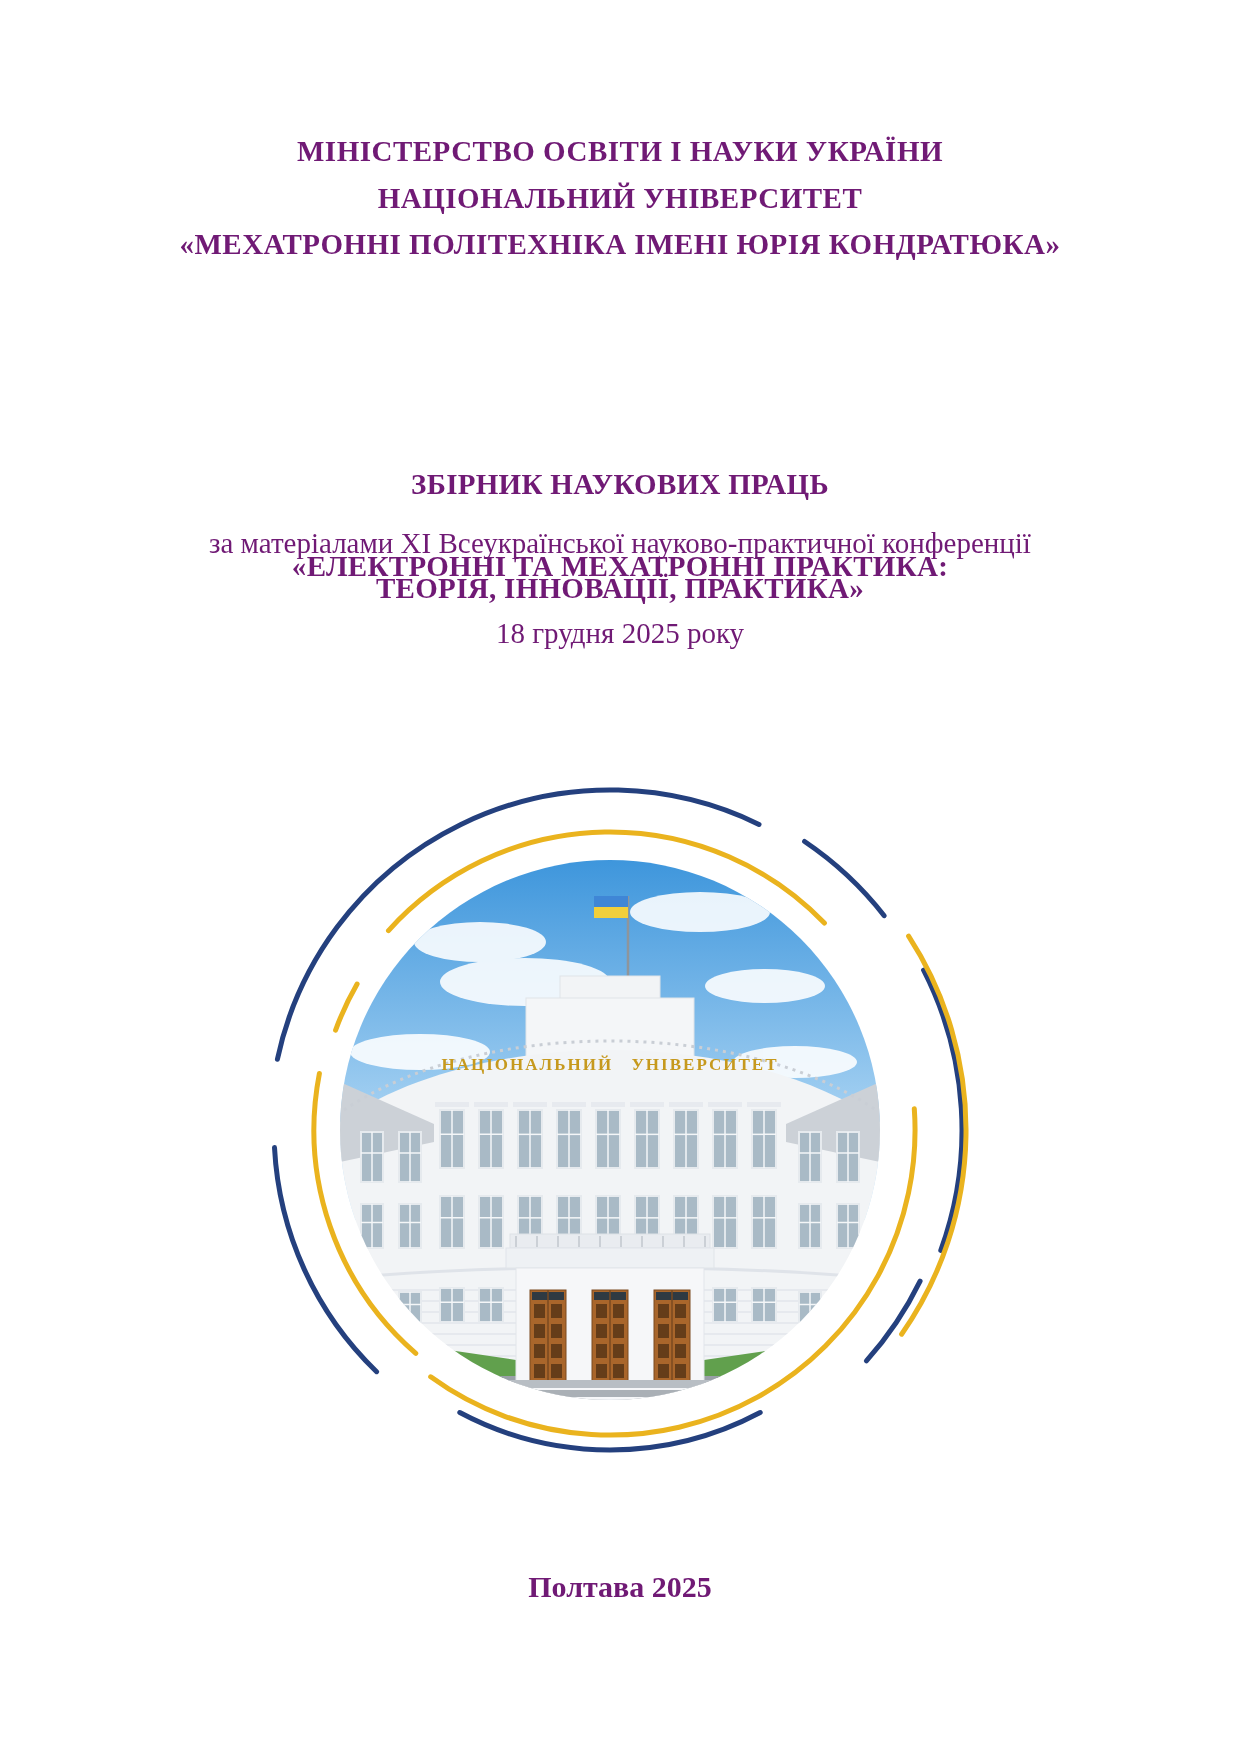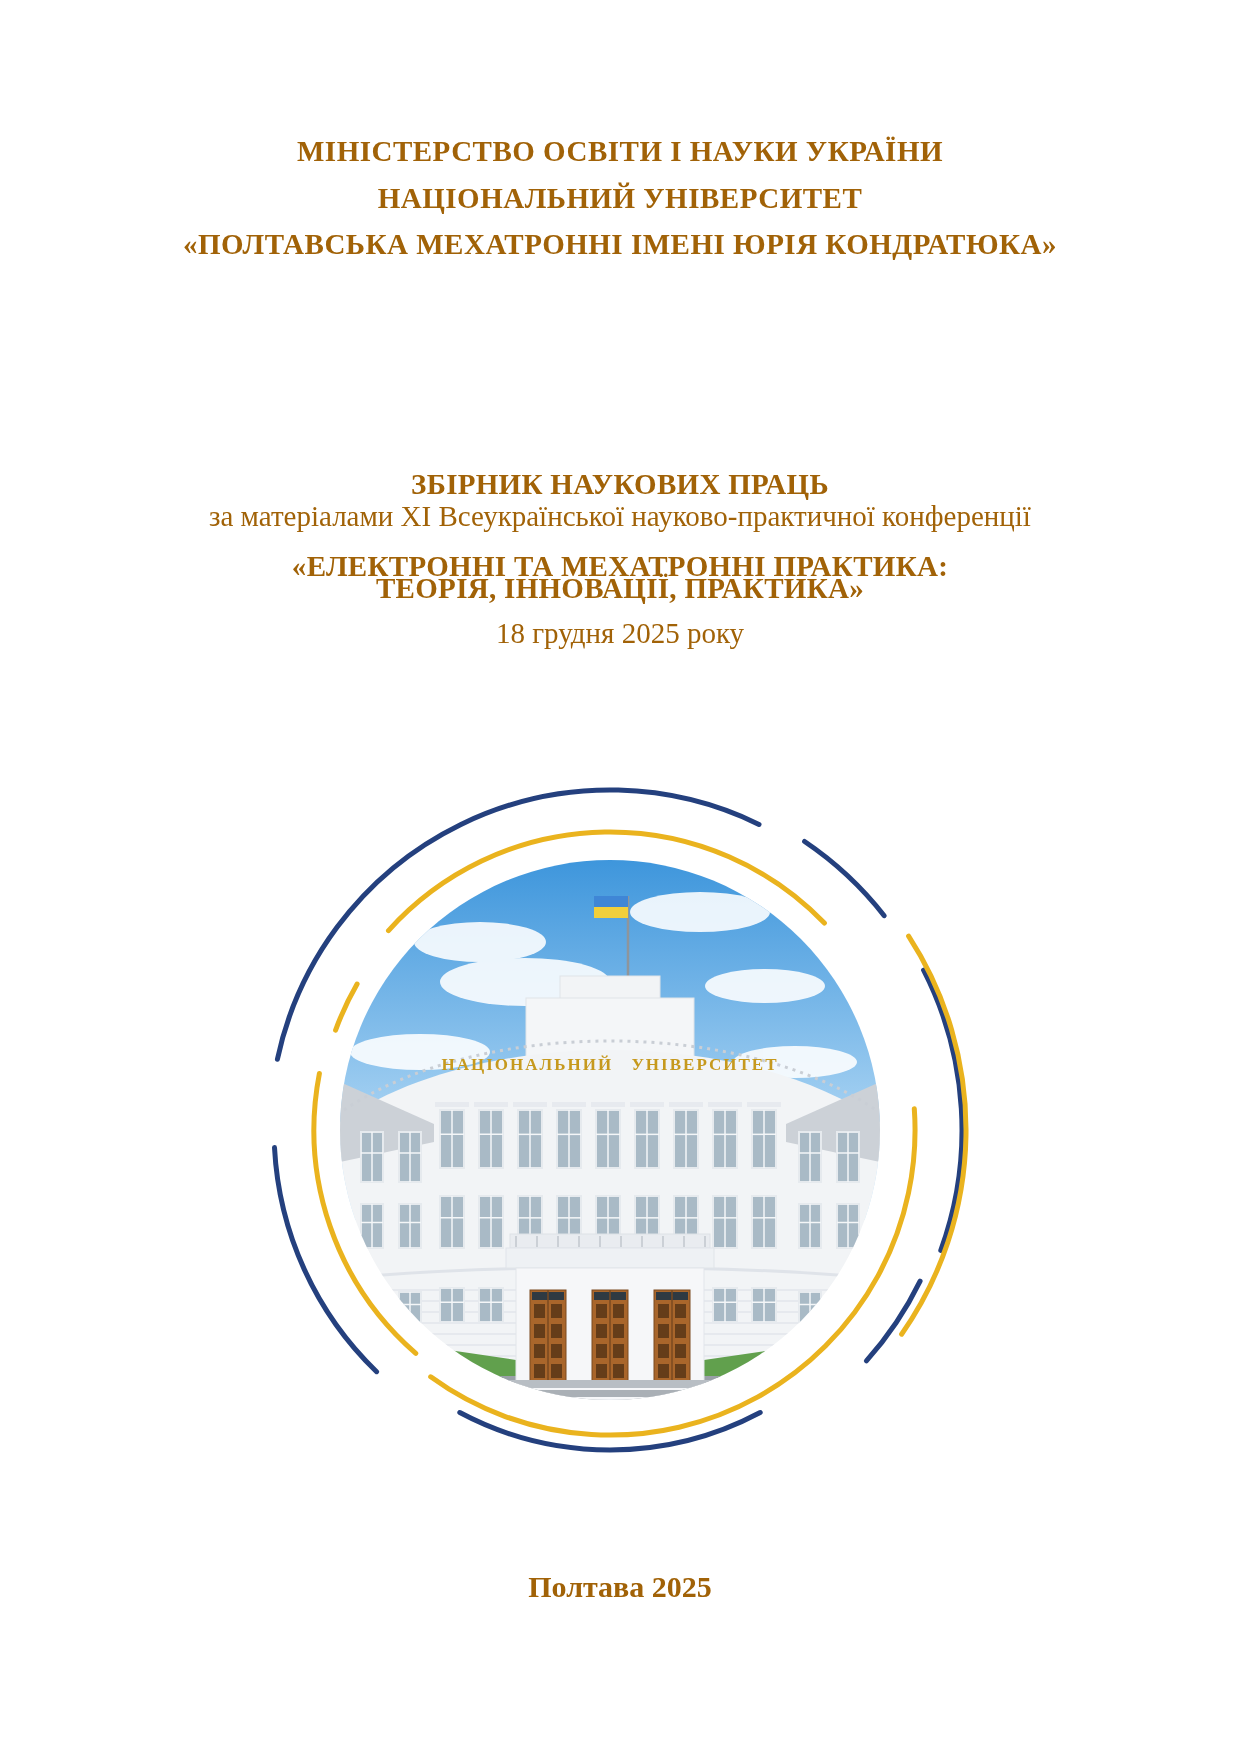--- a/index.html
+++ b/index.html
@@ -2,21 +2,21 @@
 <html><head>
 <meta charset="utf-8">
 <style>
   html,body{margin:0;padding:0;background:#ffffff;}
   .page{
     position:relative;
     width:1240px;height:1754px;
     margin:0 auto;
     background:#ffffff;
     font-family:"Liberation Serif","DejaVu Serif",serif;
-    color:#a16207;
+    color:#701a75;
     overflow:hidden;
   }
   .center-line{
     position:absolute;left:0;width:1240px;
     text-align:center;white-space:nowrap;
   }
   .hdr{font-size:29px;font-weight:bold;letter-spacing:0.5px;}
   .ttl-bold{font-size:29px;font-weight:bold;letter-spacing:0.3px;}
   .ttl-reg{font-size:29px;font-weight:normal;}
   .footer-line{font-size:30px;font-weight:bold;margin-top:20px;}
@@ -30,24 +30,24 @@
     letter-spacing:2px;word-spacing:12px;
   }
 </style>
 </head>
 <body>
 
 <div class="page">
 
   <div class="center-line hdr" style="top:135px;">МІНІСТЕРСТВО ОСВІТИ І НАУКИ УКРАЇНИ</div>
   <div class="center-line hdr" style="top:182px;">НАЦІОНАЛЬНИЙ УНІВЕРСИТЕТ</div>
-  <div class="center-line hdr" style="top:228px;">«ПОЛТАВСЬКА МЕХАТРОННІ ІМЕНІ ЮРІЯ КОНДРАТЮКА»</div>
+  <div class="center-line hdr" style="top:228px;">«МЕХАТРОННІ ПОЛІТЕХНІКА ІМЕНІ ЮРІЯ КОНДРАТЮКА»</div>
 
   <div class="center-line ttl-bold" style="top:468px;">ЗБІРНИК НАУКОВИХ ПРАЦЬ</div>
-  <div class="center-line ttl-reg" style="top:500px;">за матеріалами ХІ Всеукраїнської науково-практичної конференції</div>
+  <div class="center-line ttl-reg" style="top:527px;">за матеріалами ХІ Всеукраїнської науково-практичної конференції</div>
   <div class="center-line ttl-bold" style="top:550px;">«ЕЛЕКТРОННІ ТА МЕХАТРОННІ ПРАКТИКА:</div>
   <div class="center-line ttl-bold" style="top:572px;">ТЕОРІЯ, ІННОВАЦІЇ, ПРАКТИКА»</div>
   <div class="center-line ttl-reg" style="top:617px;">18 грудня 2025 року</div>
 
   <div class="emblem">
     <svg viewBox="0 0 780 760" xmlns="http://www.w3.org/2000/svg">
       <defs>
         <linearGradient id="skyGrad" x1="0" y1="0" x2="0" y2="1">
           <stop id="skyStopTop" offset="0" stop-color="#3E96DC"></stop>
           <stop id="skyStopBot" offset="1" stop-color="#CFE9FB"></stop>

